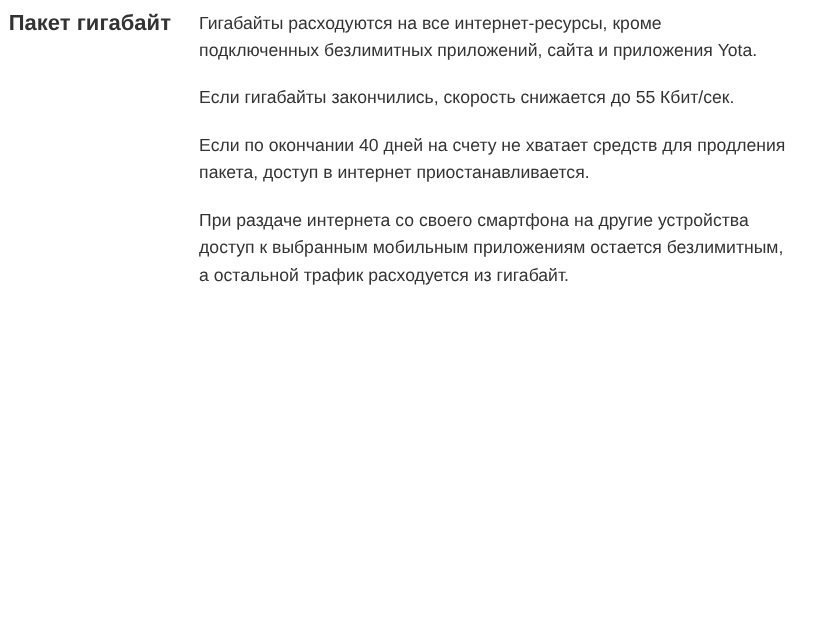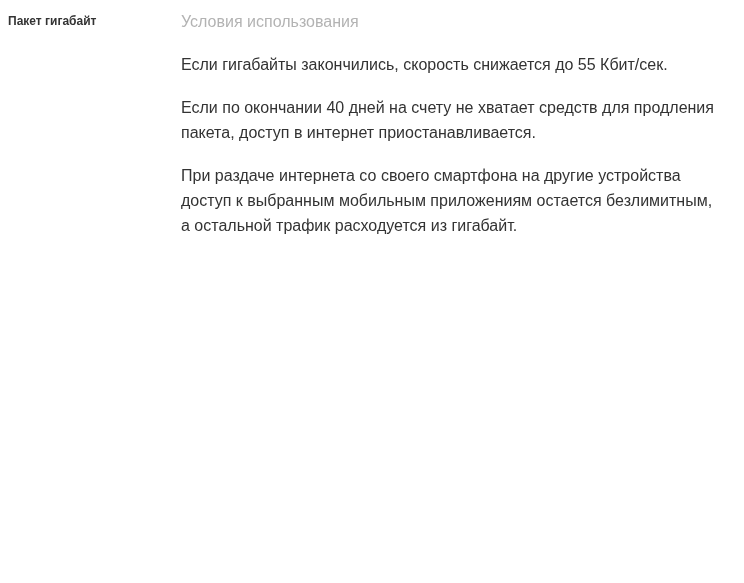--- a/index.html
+++ b/index.html
@@ -16,21 +16,21 @@
     color: #333333;
   }
   .section-row {
     display: flex;
     align-items: flex-start;
     padding: 9px 30px 0 8px;
   }
   .section-label {
     flex: none;
     width: 173px;
-    font-size: 12px;
+    font-size: 20px;
     font-weight: bold;
     line-height: 25px;
     color: #333333;
   }
   .section-content {
     flex: 1;
     max-width: 540px;
     font-size: 16px;
     line-height: 25px;
     color: #333333;
@@ -42,18 +42,18 @@
     color: #b3b3b3;
   }
 </style>
 </head>
 <body>
 
 <div class="section-row">
   <div class="section-label">Пакет гигабайт</div>
 
   <div class="section-content">
-    <p class="muted">Условия использования</p>
+    <p>Гигабайты расходуются на все интернет-ресурсы, кроме подключенных безлимитных приложений, сайта и приложения Yota.</p>
     <p>Если гигабайты закончились, скорость снижается до 55 Кбит/сек.</p>
     <p>Если по окончании 40 дней на счету не хватает средств для продления пакета, доступ в интернет приостанавливается.</p>
     <p>При раздаче интернета со своего смартфона на другие устройства доступ к выбранным мобильным приложениям остается безлимитным, а остальной трафик расходуется из гигабайт.</p>
   </div>
 </div>
 
 </body></html>

